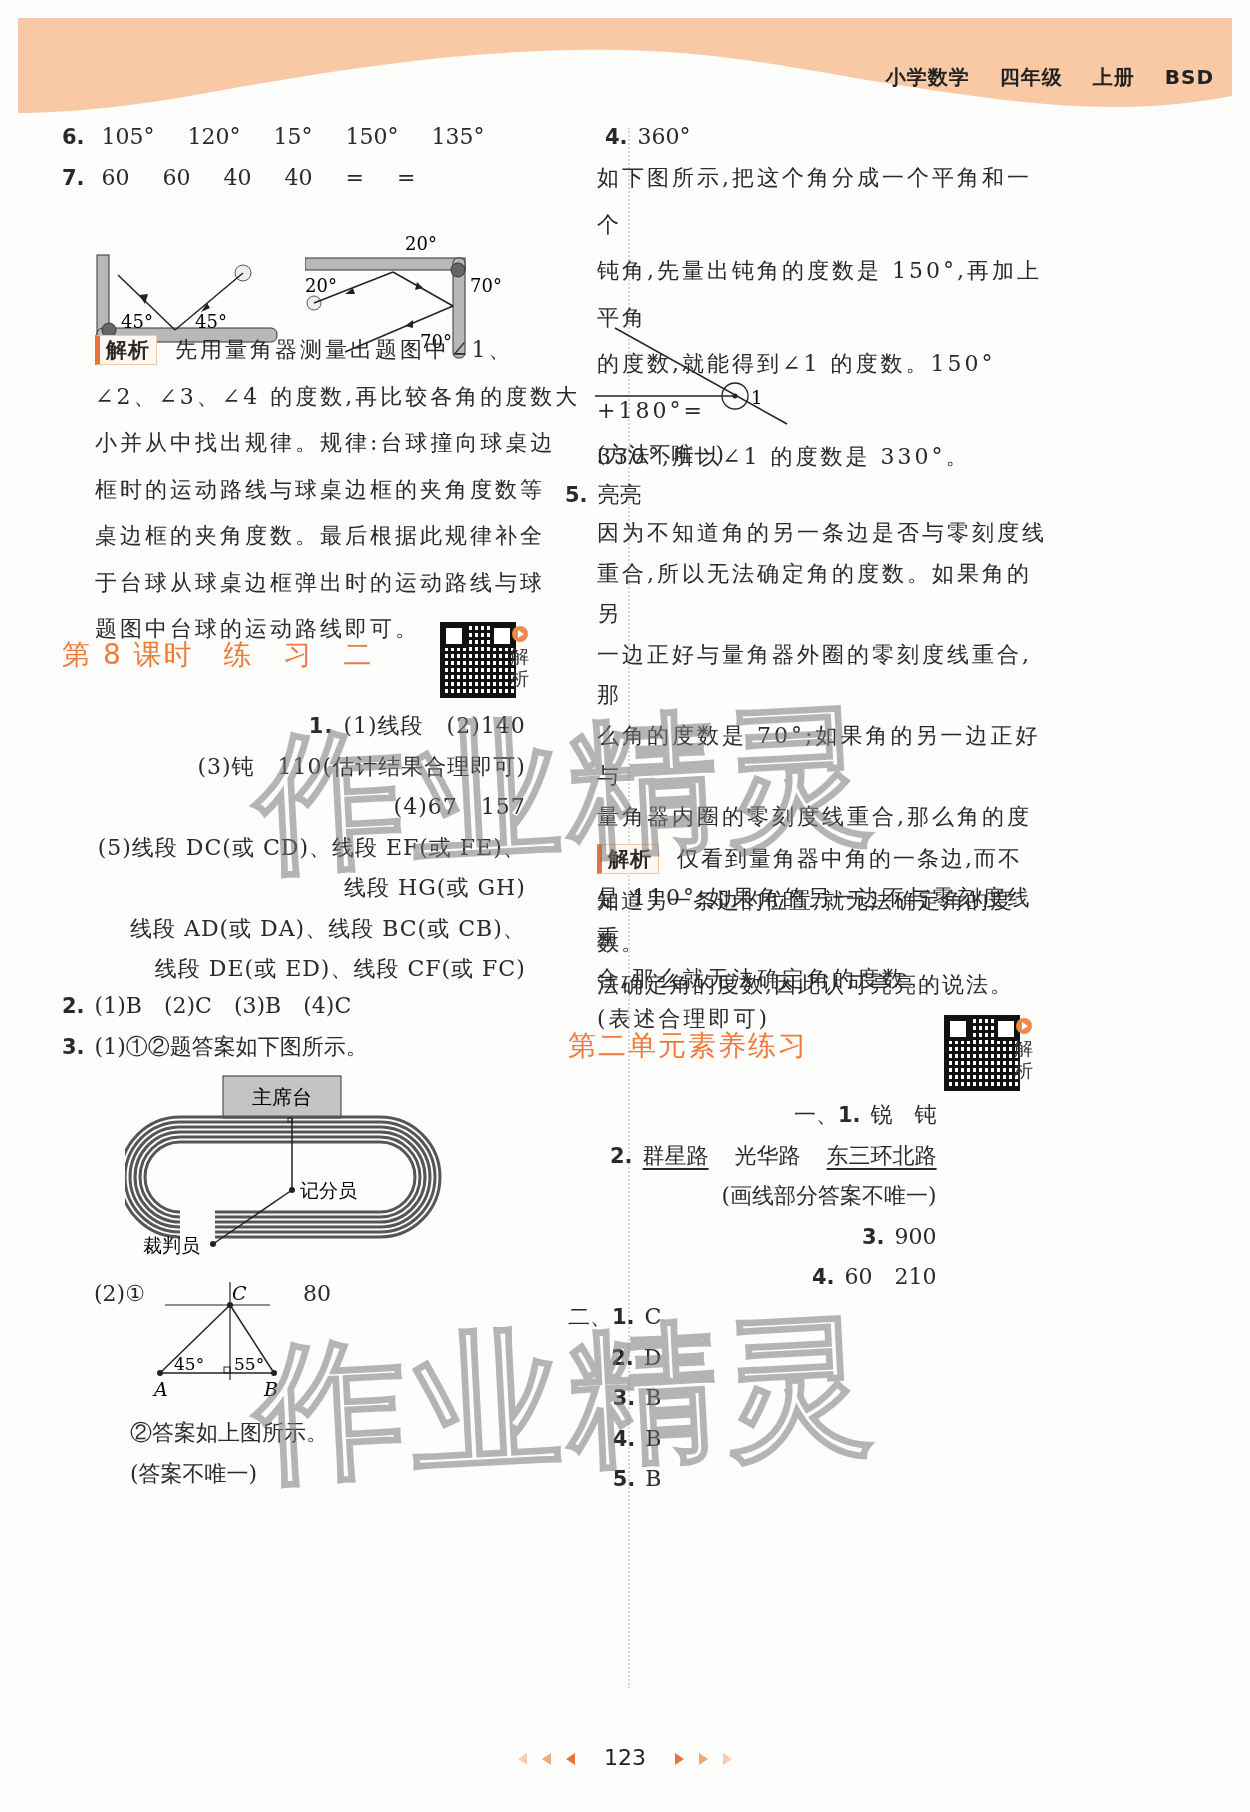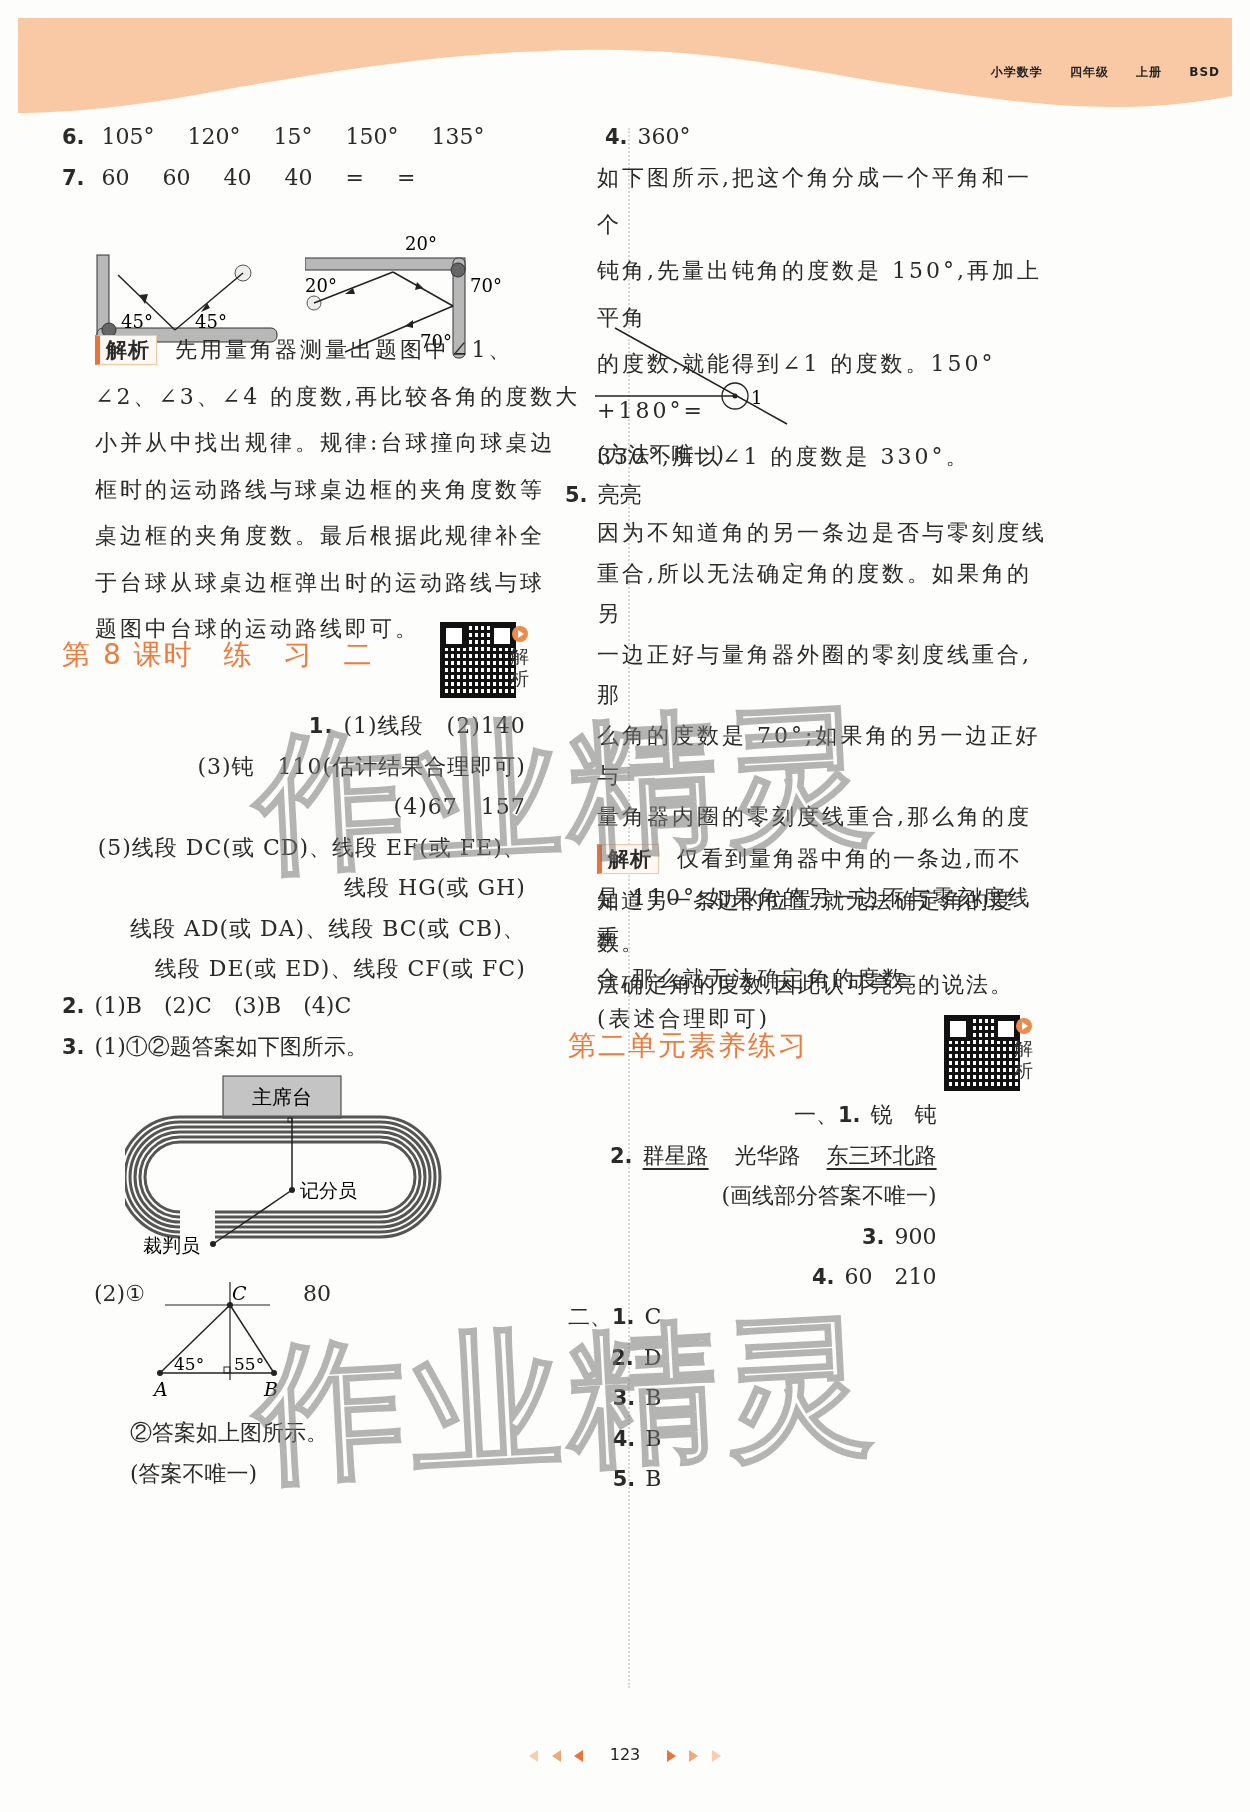--- a/index.html
+++ b/index.html
@@ -6,23 +6,23 @@
   body {
     width:1250px; height:1812px; position:relative; overflow:hidden;
     background:#fdfdfb;
     font-family:"DejaVu Serif","Liberation Serif",serif;
     color:#2a2a2a;
   }
   .header-band {
     position:absolute; left:18px; top:18px; width:1214px; height:100px;
   }
   .header-text {
-    position:absolute; right:30px; top:64px;
+    position:absolute; right:36px; top:64px;
     font-family:"DejaVu Sans","Liberation Sans",sans-serif;
-    font-size:12px; font-weight:bold; color:#222; letter-spacing:1px;
+    font-size:20px; font-weight:bold; color:#222; letter-spacing:1px;
   }
   .header-text span { margin-left:22px; }
   .line {
     position:absolute; font-size:22px; line-height:30px; white-space:nowrap;text-align:right;
   }
   .num {
     font-family:"DejaVu Sans","Liberation Sans",sans-serif; font-weight:bold;
     font-size:21px; margin-right:10px;
   }
   .gap { display:inline-block; width:26px; }
@@ -62,21 +62,21 @@
     content:""; position:absolute; left:6px; top:4px;
     border-left:6px solid #fff; border-top:4px solid transparent; border-bottom:4px solid transparent;
   }
   .divider {
     position:absolute; left:628px; top:128px; width:0; height:1560px;
     border-left:2px dotted #d8d8d8;
   }
   .u { text-decoration:underline; text-underline-offset:5px; }
   .footer {
     position:absolute; top:1745px; left:0; width:1250px; text-align:center;
-    font-family:"DejaVu Sans","Liberation Sans",sans-serif; font-size:16px; color:#222;
+    font-family:"DejaVu Sans","Liberation Sans",sans-serif; font-size:22px; color:#222;
   }
   .tri { display:inline-block; width:0; height:0; border-top:6px solid transparent; border-bottom:6px solid transparent; margin:0 4px; vertical-align:middle; }
   .tl { border-right:9px solid; }
   .tr { border-left:9px solid; }
   .watermark {
     position:absolute; font-family:"DejaVu Sans","Liberation Sans",sans-serif;
     font-size:150px; font-weight:bold; color:transparent;
     -webkit-text-stroke:2px rgba(120,120,120,0.55); letter-spacing:6px;
     transform:rotate(-3deg); white-space:nowrap; pointer-events:none;
   }

